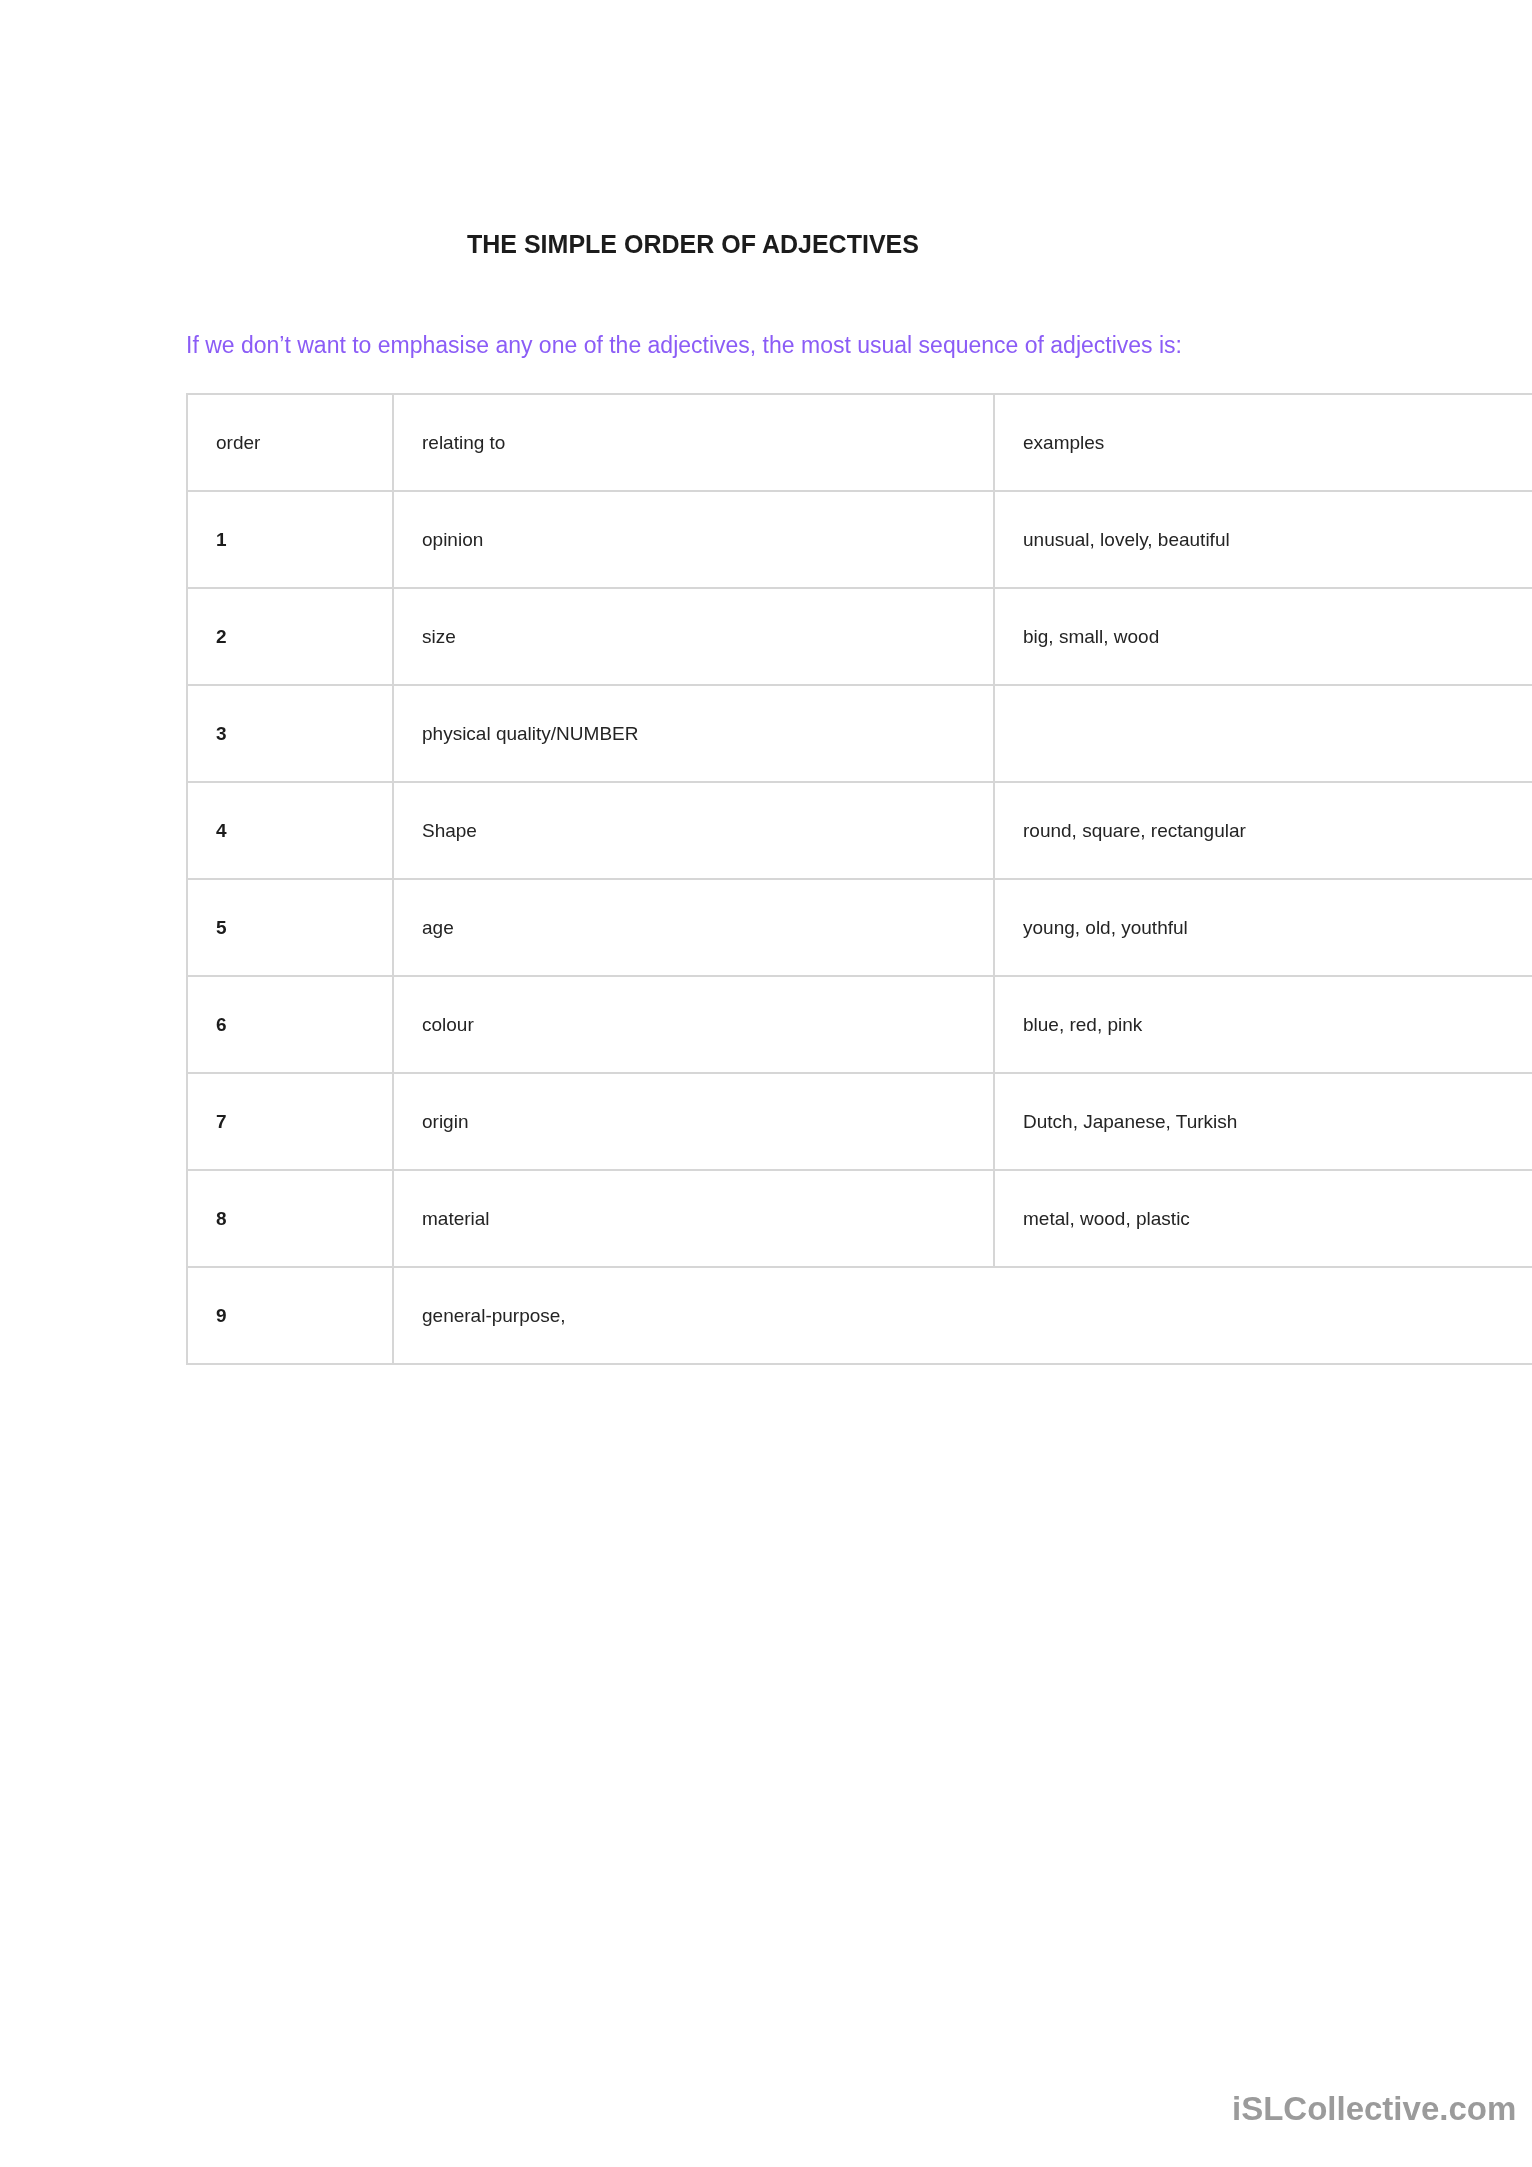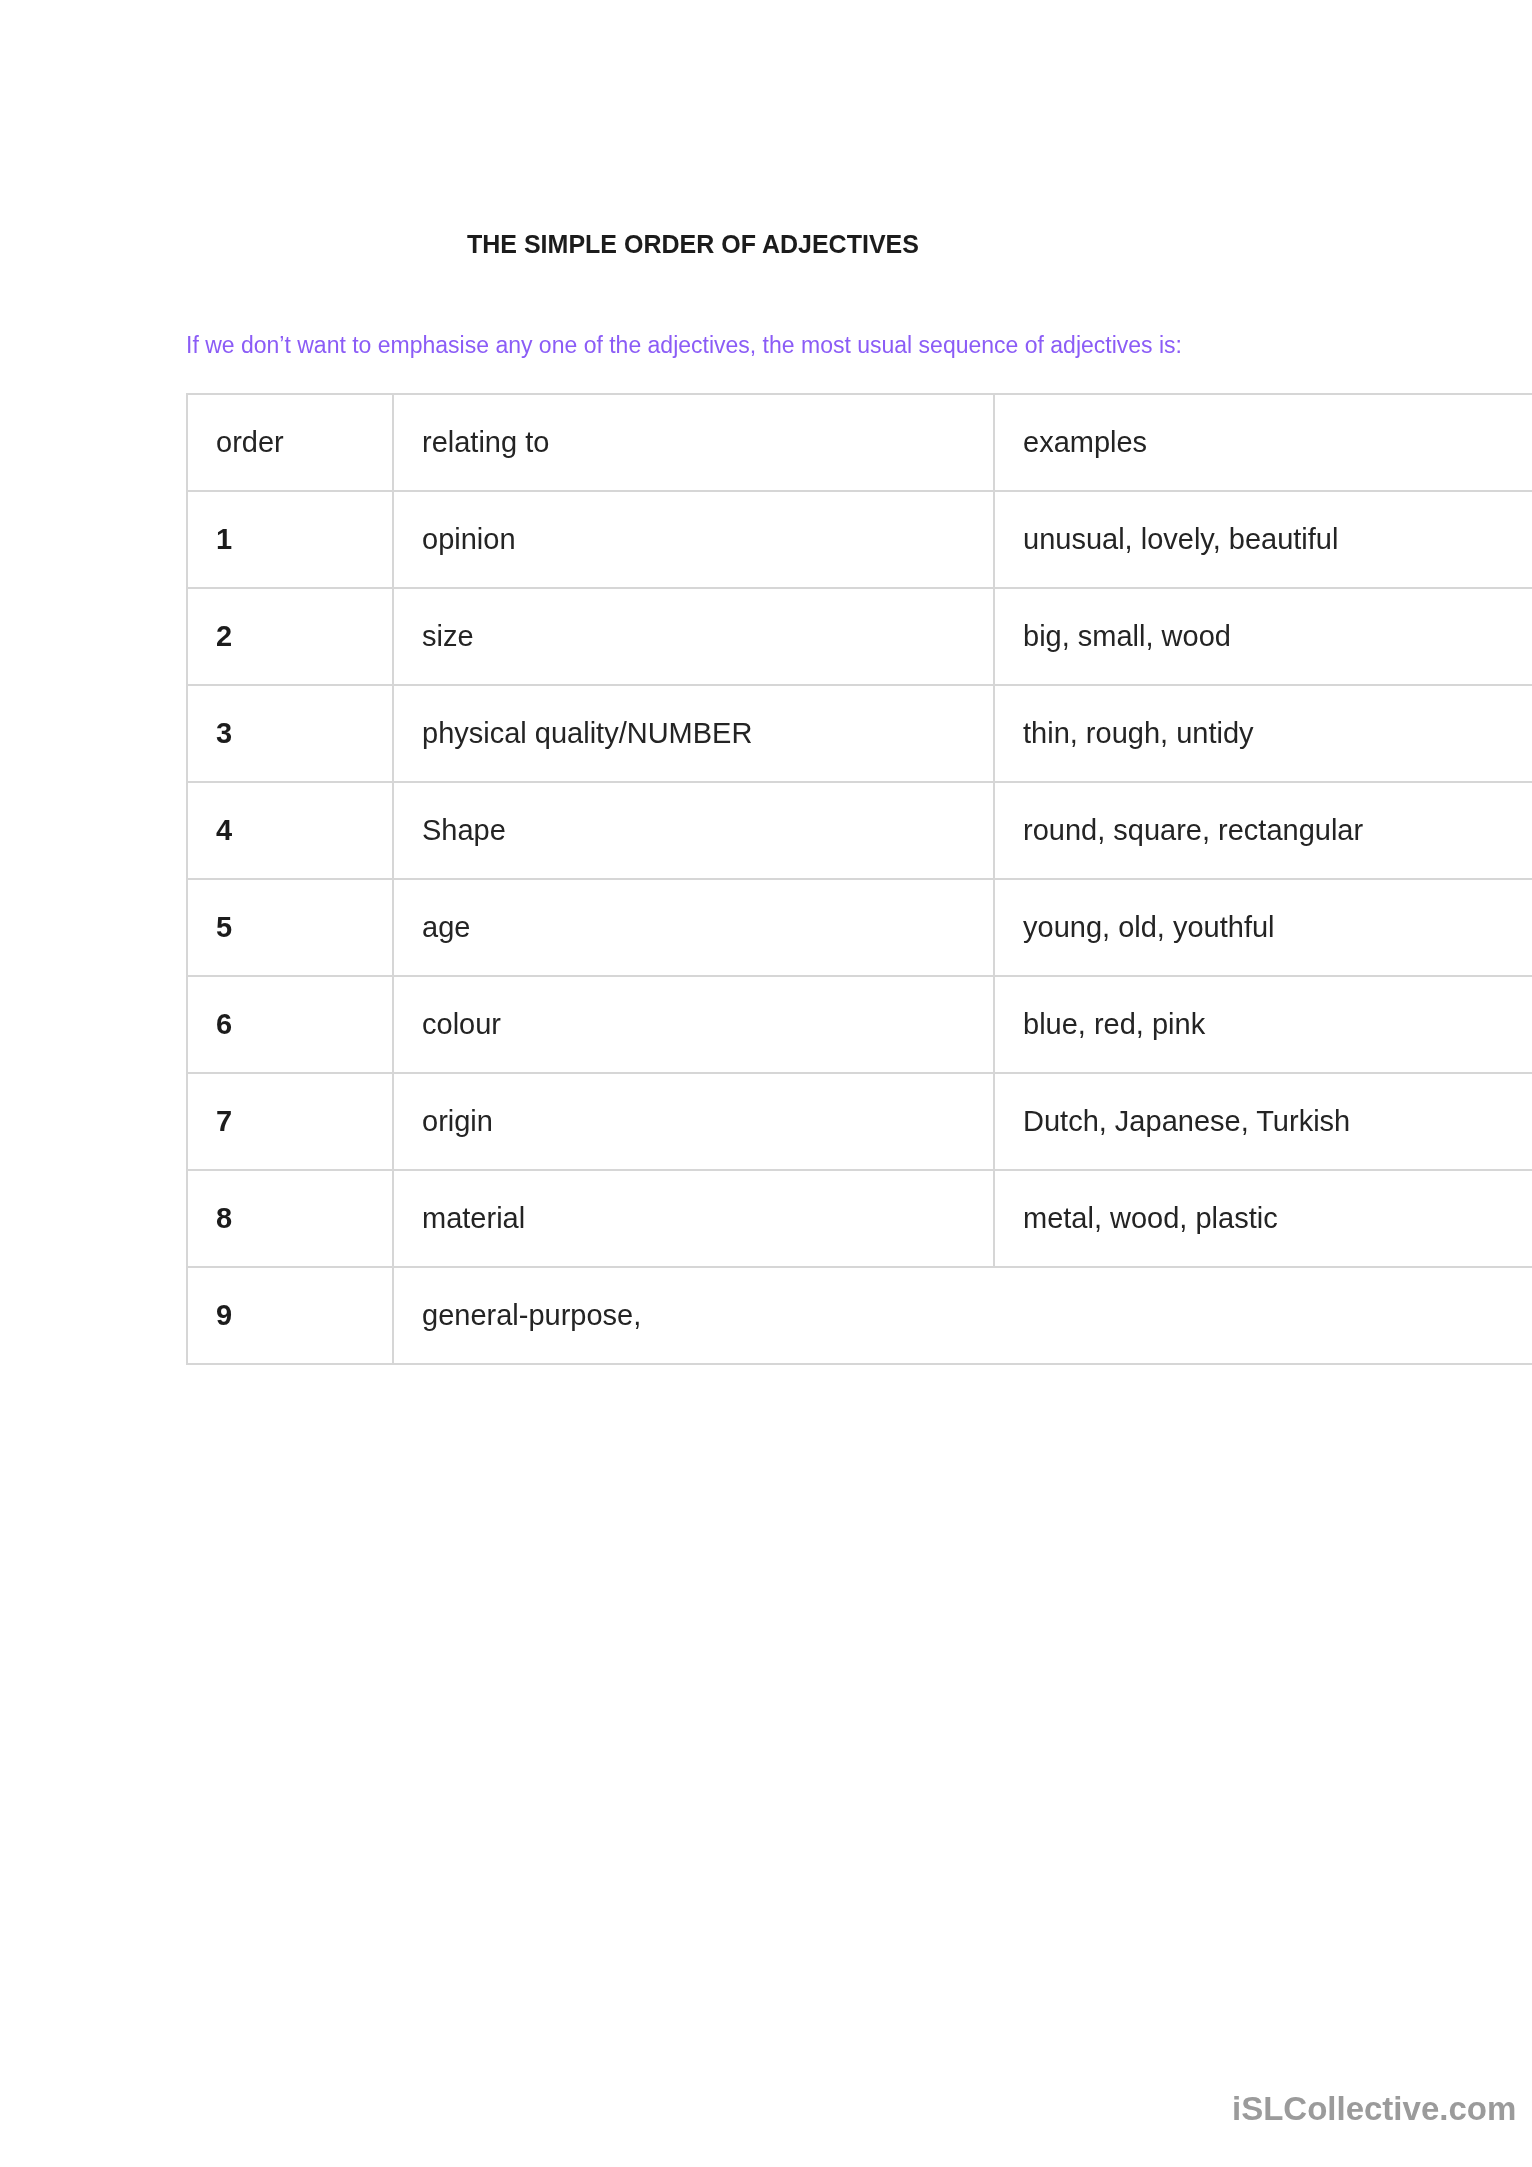--- a/index.html
+++ b/index.html
@@ -51,21 +51,21 @@
     grid-template-columns: 206px 601px 1fr;
     height: 97px;
     border-bottom: 2px solid #d6d6d6;
     box-sizing: border-box;
   }
   .cell {
     display: flex;
     align-items: center;
     padding-left: 28px;
     box-sizing: border-box;
-    font-size: 29px;
+    font-size: 19px;
     color: #242424;
     overflow: hidden;
     white-space: nowrap;
   }
   .cell.c1, .cell.c2 {
     border-right: 2px solid #d6d6d6;
   }
   .trow .c1.num {
     font-weight: 700;
     color: #1c1c1c;
@@ -107,21 +107,20 @@
 
     <div class="trow">
       <div class="cell c1 num">2</div>
       <div class="cell c2">size</div>
       <div class="cell c3 examples">big, small, wood</div>
     </div>
 
     <div class="trow">
       <div class="cell c1 num">3</div>
       <div class="cell c2">physical quality/NUMBER</div>
-      <div class="cell c3 examples">thin, rough, untidy</div>
     </div>
 
     <div class="trow">
       <div class="cell c1 num">4</div>
       <div class="cell c2">Shape</div>
       <div class="cell c3 examples">round, square, rectangular</div>
     </div>
 
     <div class="trow">
       <div class="cell c1 num">5</div>

